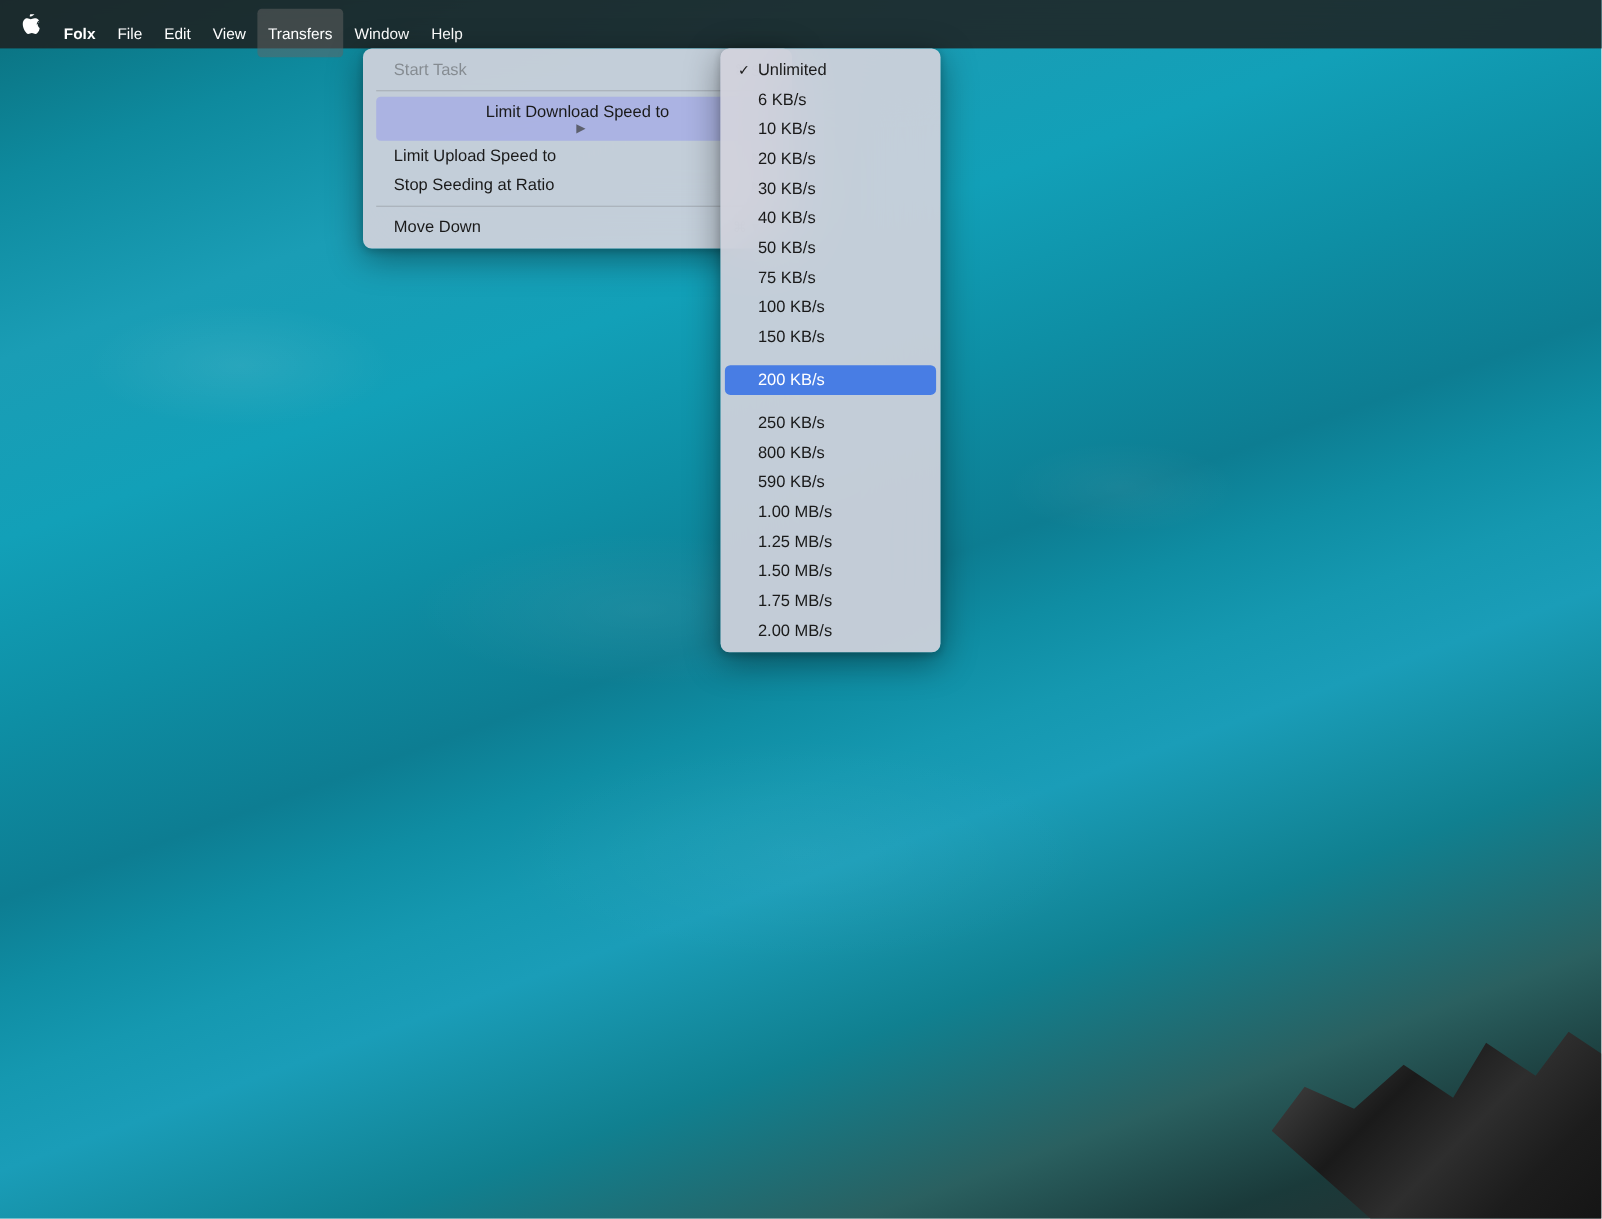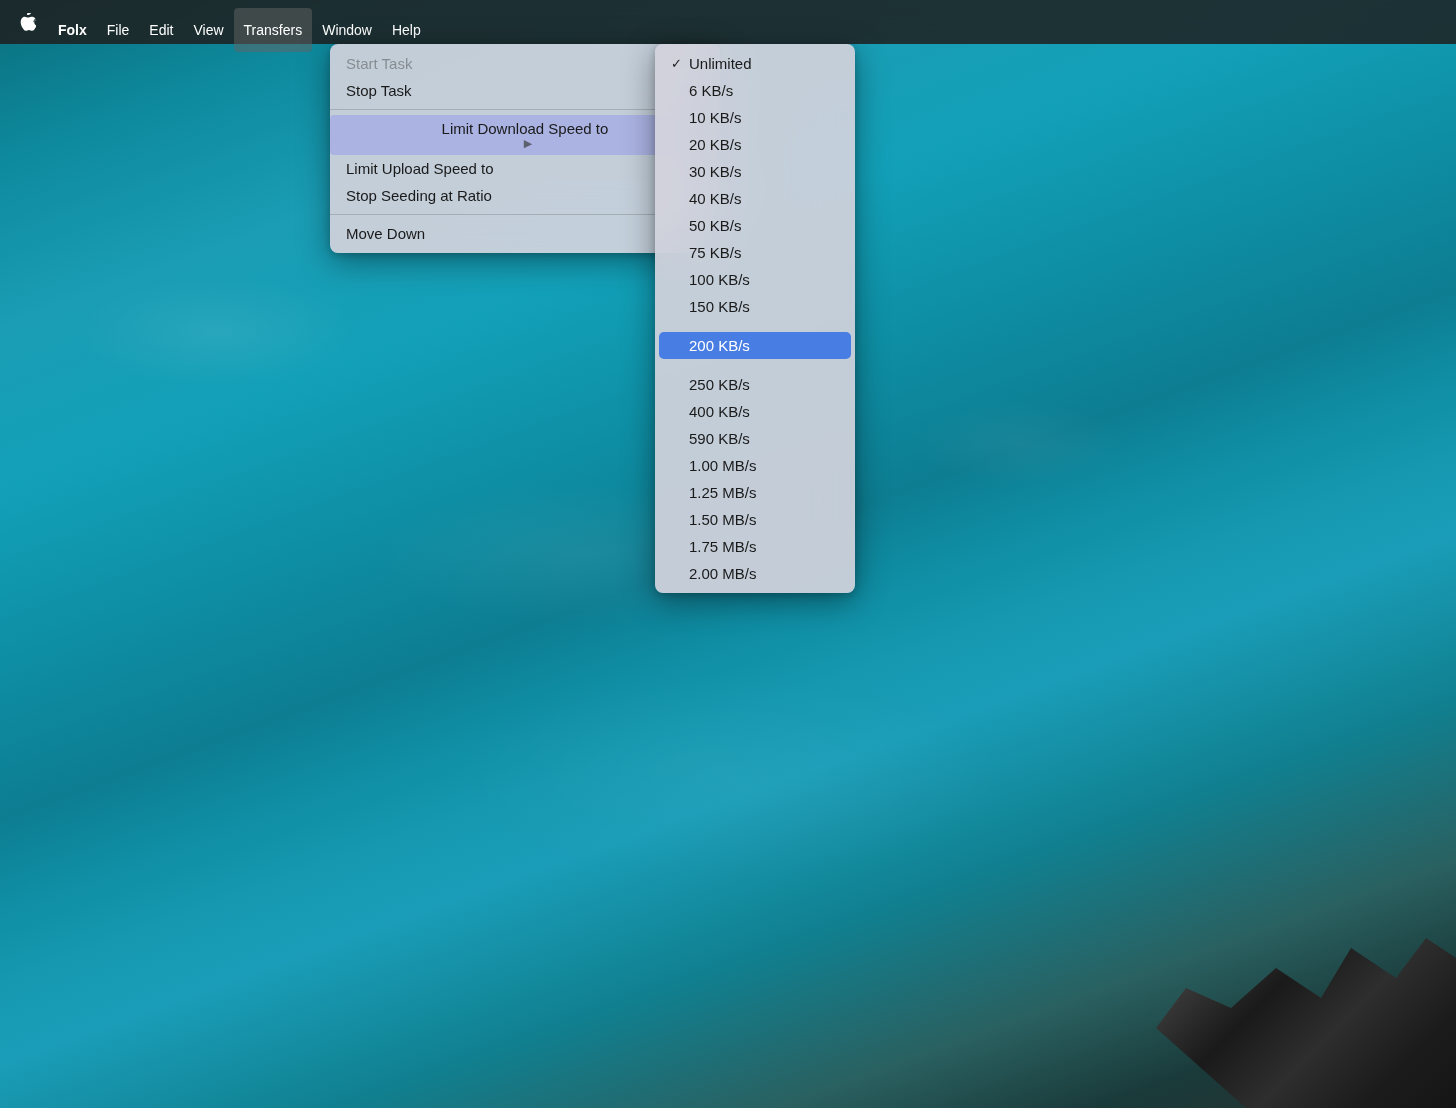--- a/index.html
+++ b/index.html
@@ -106,21 +106,21 @@
 
     
     .dropdown-menu {
       position: absolute;
       top: 44px;
       left: 330px;
       width: 390px;
       background: rgba(210, 210, 220, 0.92);
       backdrop-filter: blur(30px);
       border-radius: 8px;
-      padding: 6px 0;
+      padding: 6px 12px;
       box-shadow: 0 8px 32px rgba(0,0,0,0.4), 0 2px 8px rgba(0,0,0,0.2);
       z-index: 200;
     }
 
     .menu-item {
       display: flex;
       align-items: center;
       justify-content: space-between;
       padding: 5px 16px;
       font-size: 15px;
@@ -263,27 +263,20 @@
 <div class="dropdown-menu">
 
   <div class="menu-item disabled">
     <span class="menu-item-label">Start Task</span>
     <span class="menu-item-shortcut">
       <span class="cmd-symbol">⌘</span>
         <span>S</span>
     </span>
   </div>
 
-  <div class="menu-item">
-    <span class="menu-item-label">Stop Task</span>
-    <span class="menu-item-shortcut">
-      <span class="cmd-symbol">⌘</span>
-        <span>P</span>
-    </span>
-  </div>
 
   <div class="menu-separator"></div>
 
   <div class="menu-item highlighted">
     <span class="menu-item-label">Limit Download Speed to</span>
     <span class="menu-item-arrow arrow-symbol">▶</span>
   </div>
 
   <div class="menu-item">
     <span class="menu-item-label">Limit Upload Speed to</span>
@@ -353,21 +346,21 @@
   <div class="submenu-item selected-item">
     <span class="checkmark empty">✓</span>
     <span>200 KB/s</span>
   </div>
   <div class="submenu-item">
     <span class="checkmark empty">✓</span>
     <span>250 KB/s</span>
   </div>
   <div class="submenu-item">
     <span class="checkmark empty">✓</span>
-    <span>400 KB/s</span>
+    <span>800 KB/s</span>
   </div>
   <div class="submenu-item">
     <span class="checkmark empty">✓</span>
     <span>590 KB/s</span>
   </div>
   <div class="submenu-item">
     <span class="checkmark empty">✓</span>
     <span>1.00 MB/s</span>
   </div>
   <div class="submenu-item">

